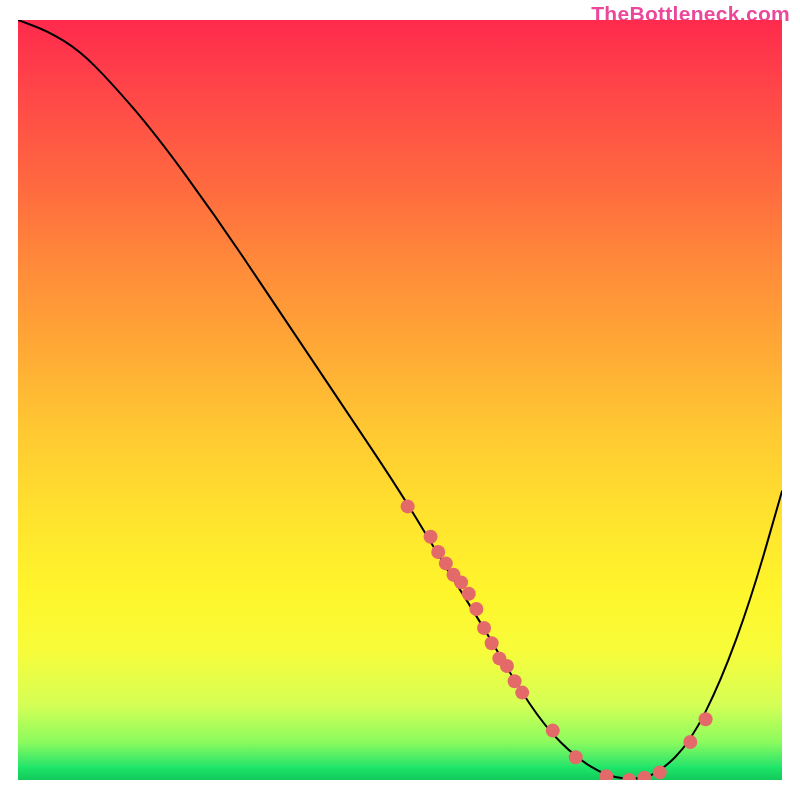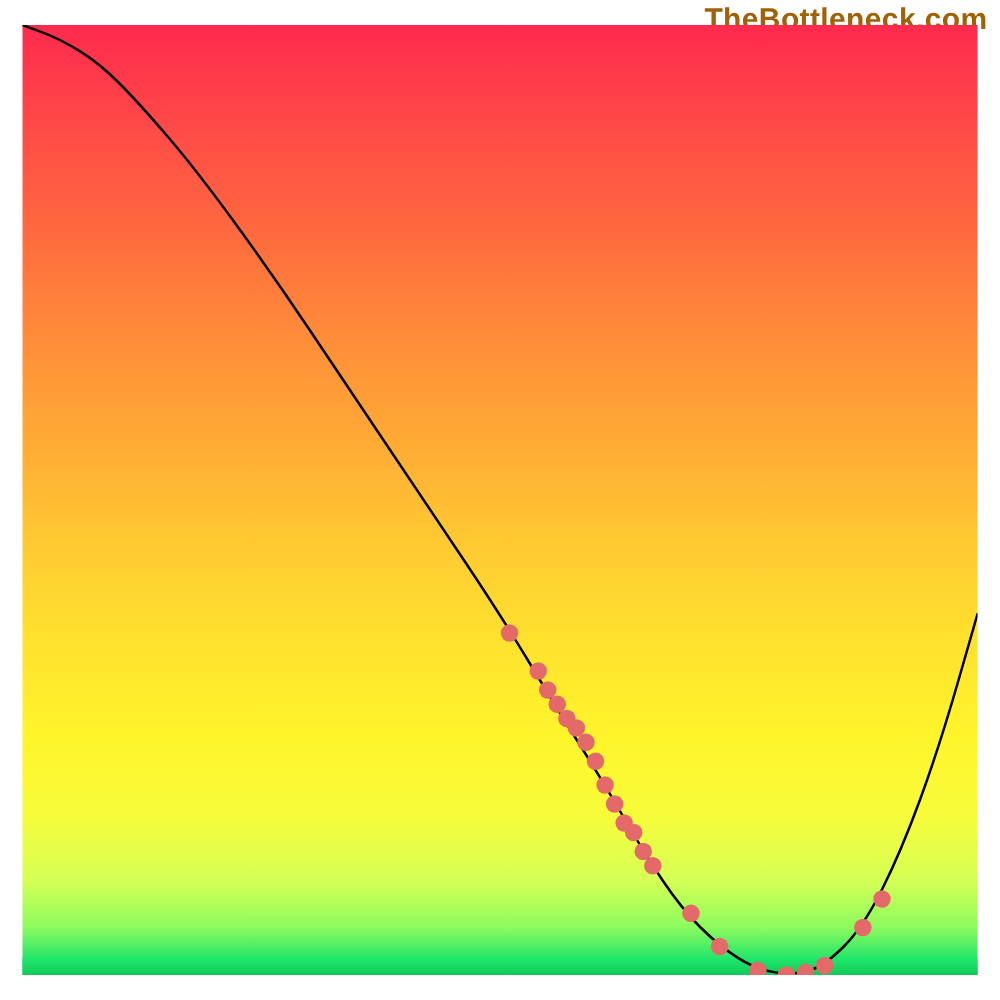--- a/index.html
+++ b/index.html
@@ -15,23 +15,23 @@
   .stage {
     position: relative;
     width: 800px;
     height: 800px;
   }
 
   .attrib {
     position: absolute;
     top: 2px;
     right: 10px;
-    font-size: 24px;
+    font-size: 21px;
     font-weight: 600;
-    color: #a16207;
+    color: #ec4899;
     letter-spacing: 0.3px;
   }
 
   .plot-area {
     position: absolute;
     left: 18px;
     top: 20px;
     width: 764px;   
     height: 760px;  
     box-sizing: border-box;

